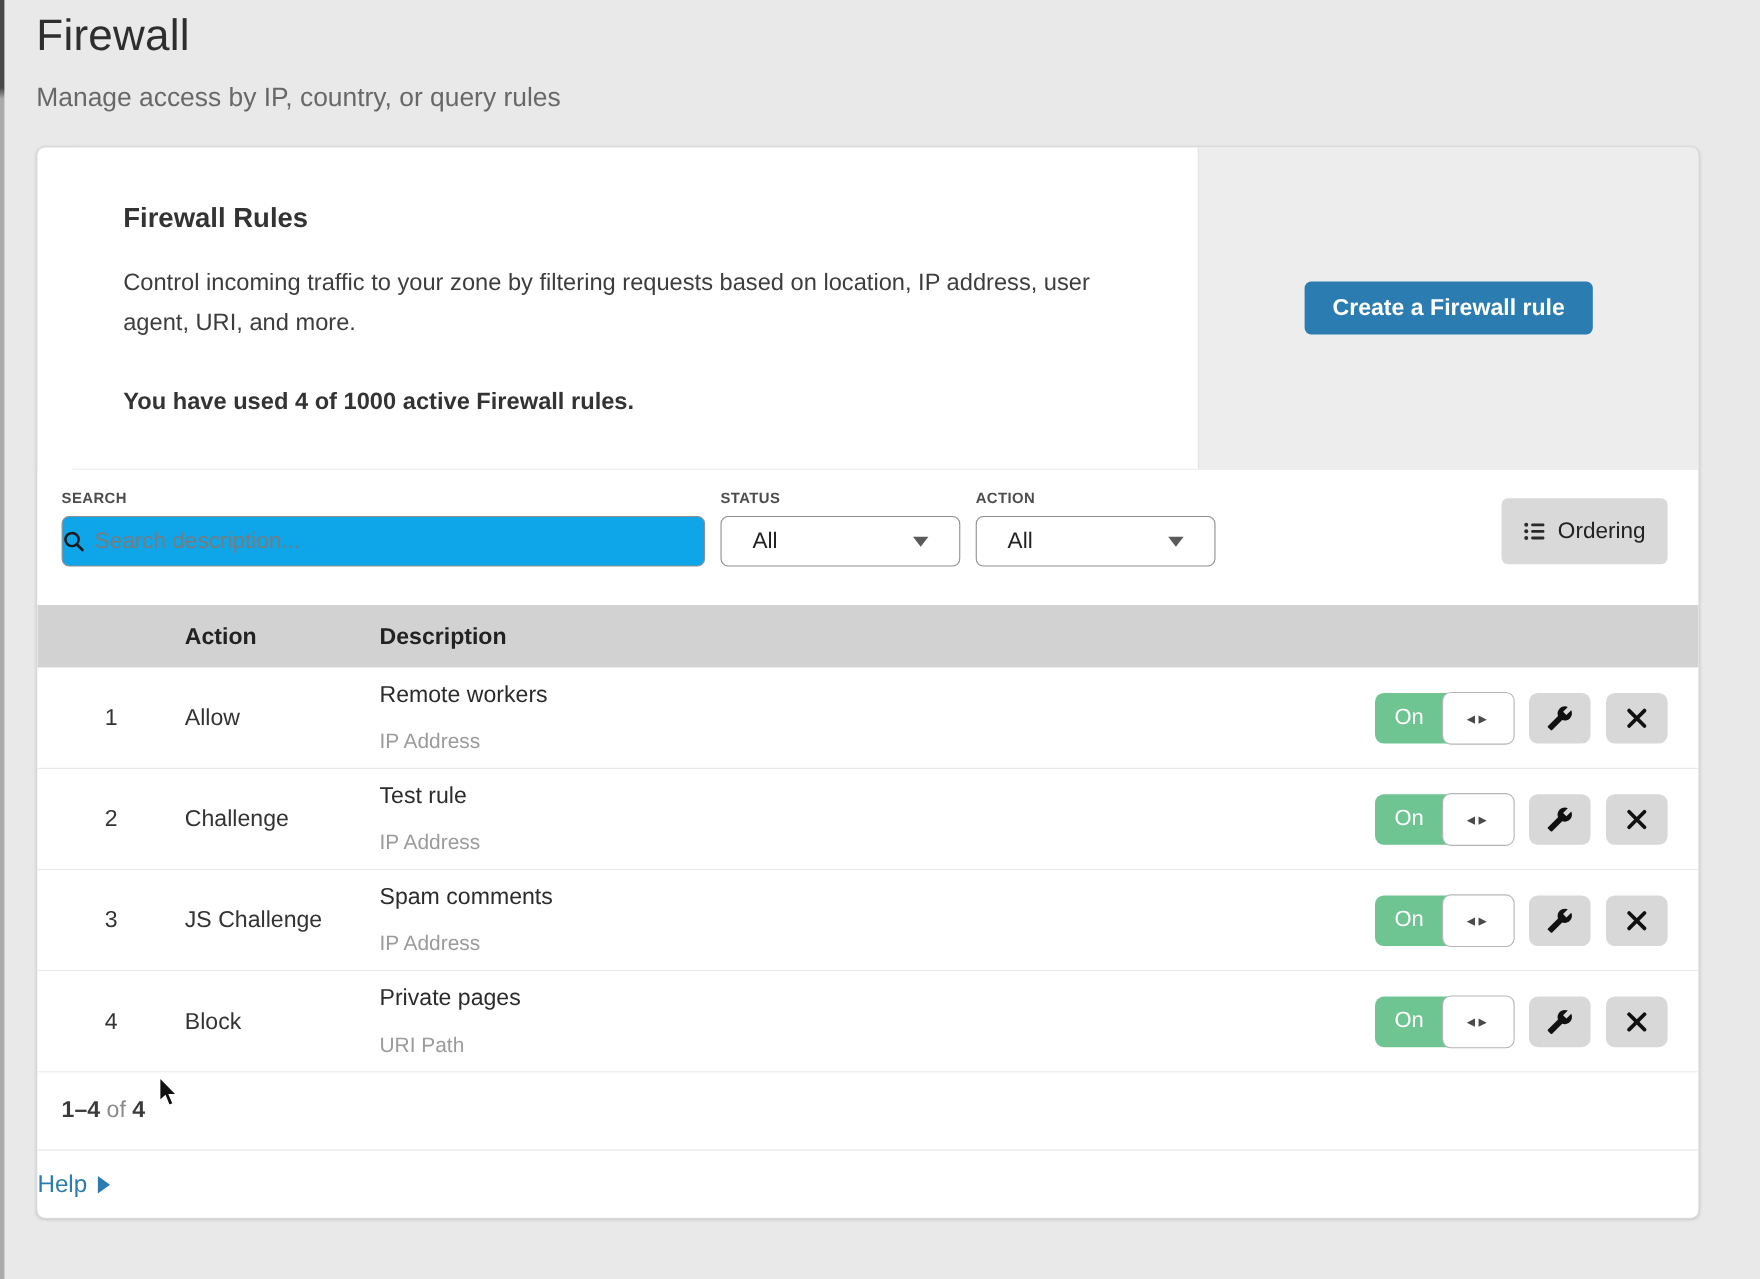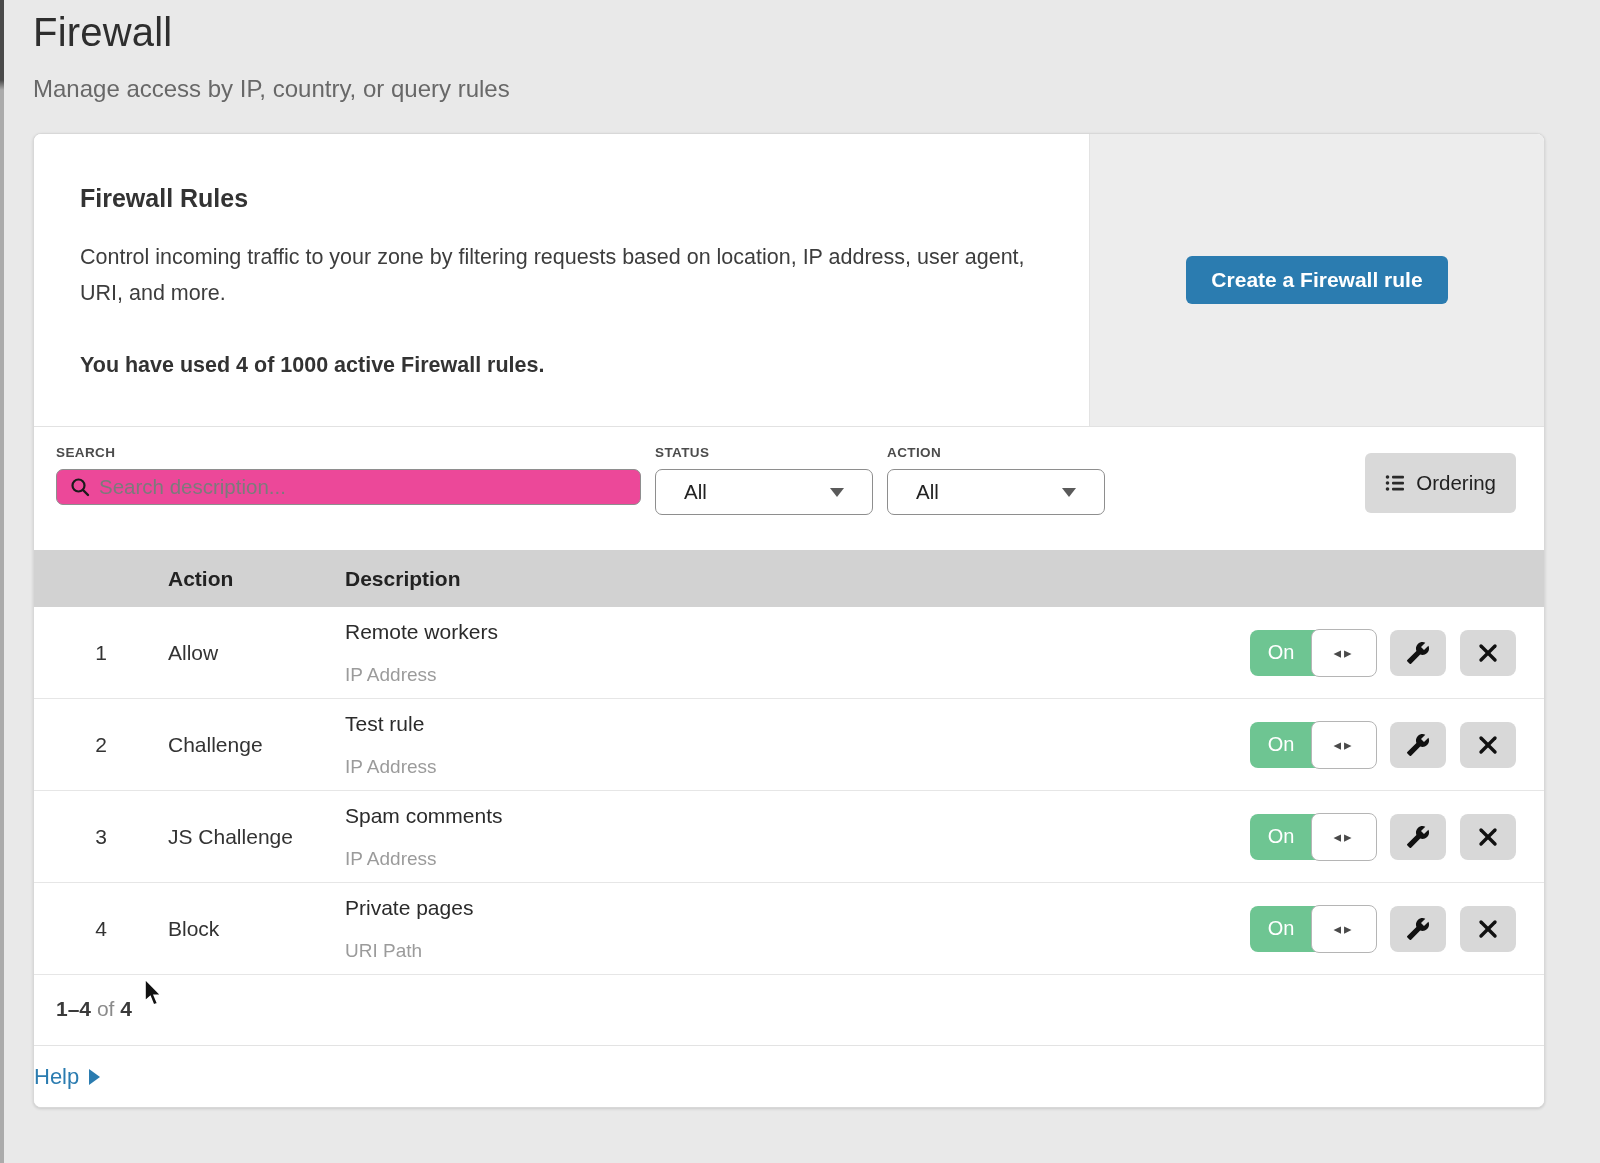--- a/index.html
+++ b/index.html
@@ -22,42 +22,42 @@
 
   
   .card{
     margin:30px 0 0 33px; width:1512px; background:#fff;
     border:1px solid #d8d8d8; border-radius:8px;
     box-shadow:0 1px 3px rgba(0,0,0,.14);
     overflow:hidden;
   }
 
   
-  .card-top{ display:flex; border-bottom:1px solid #e2e2e2; min-height:293px; }
+  .card-top{ display:flex; border-bottom:1px solid #e2e2e2; min-height:293px;margin-left:32px; }
   .card-top-left{ flex:1; padding:50px 48px 40px 46px; background:#fff; }
   .card-heading{ font-size:25px; font-weight:700; color:#333; }
   .card-desc{ margin-top:26px; font-size:21.5px; color:#3d3d3d; line-height:1.68; max-width:965px; }
   .card-usage{ margin-top:42px; font-size:21.5px; font-weight:700; color:#333; }
   .card-top-right{
     width:455px; background:#ededed; border-left:1px solid #e3e3e3;
     display:flex; align-items:center; justify-content:center;
   }
   .btn-create{
     background:#2b7cb0; color:#fff; border:none; border-radius:6px;
     font-family:inherit; font-size:21px; font-weight:700;
     padding:12px 25px; cursor:pointer;
   }
 
   
   .filters{ display:flex; align-items:flex-start; gap:14px; padding:18px 28px 35px 22px; background:#fff; }
   .filter-group{ display:flex; flex-direction:column; }
   .filter-label{ font-size:13.5px; font-weight:700; letter-spacing:.4px; color:#4c4c4c; margin-bottom:9px; }
   .search-box{
-    width:585px; height:36px; border:1.5px solid #8e8e8e; border-radius:7px;
-    display:flex; align-items:center; padding:0 13px; background:#ec4899;
+    width:585px; height:46px; border:1.5px solid #8e8e8e; border-radius:7px;
+    display:flex; align-items:center; padding:0 0; background:#0ea5e9;
   }
   .search-box input{
     border:none; outline:none; flex:1; font-family:inherit; font-size:20.5px; color:#333; margin-left:9px; background:transparent;
   }
   .search-box input::placeholder{ color:#7b7b7b; }
   .select{
     width:218px; height:46px; border:1.5px solid #8e8e8e; border-radius:7px; background:#fff;
     display:flex; align-items:center; justify-content:space-between; padding:0 28px;
     font-size:20.5px; color:#222; cursor:pointer;
   }

